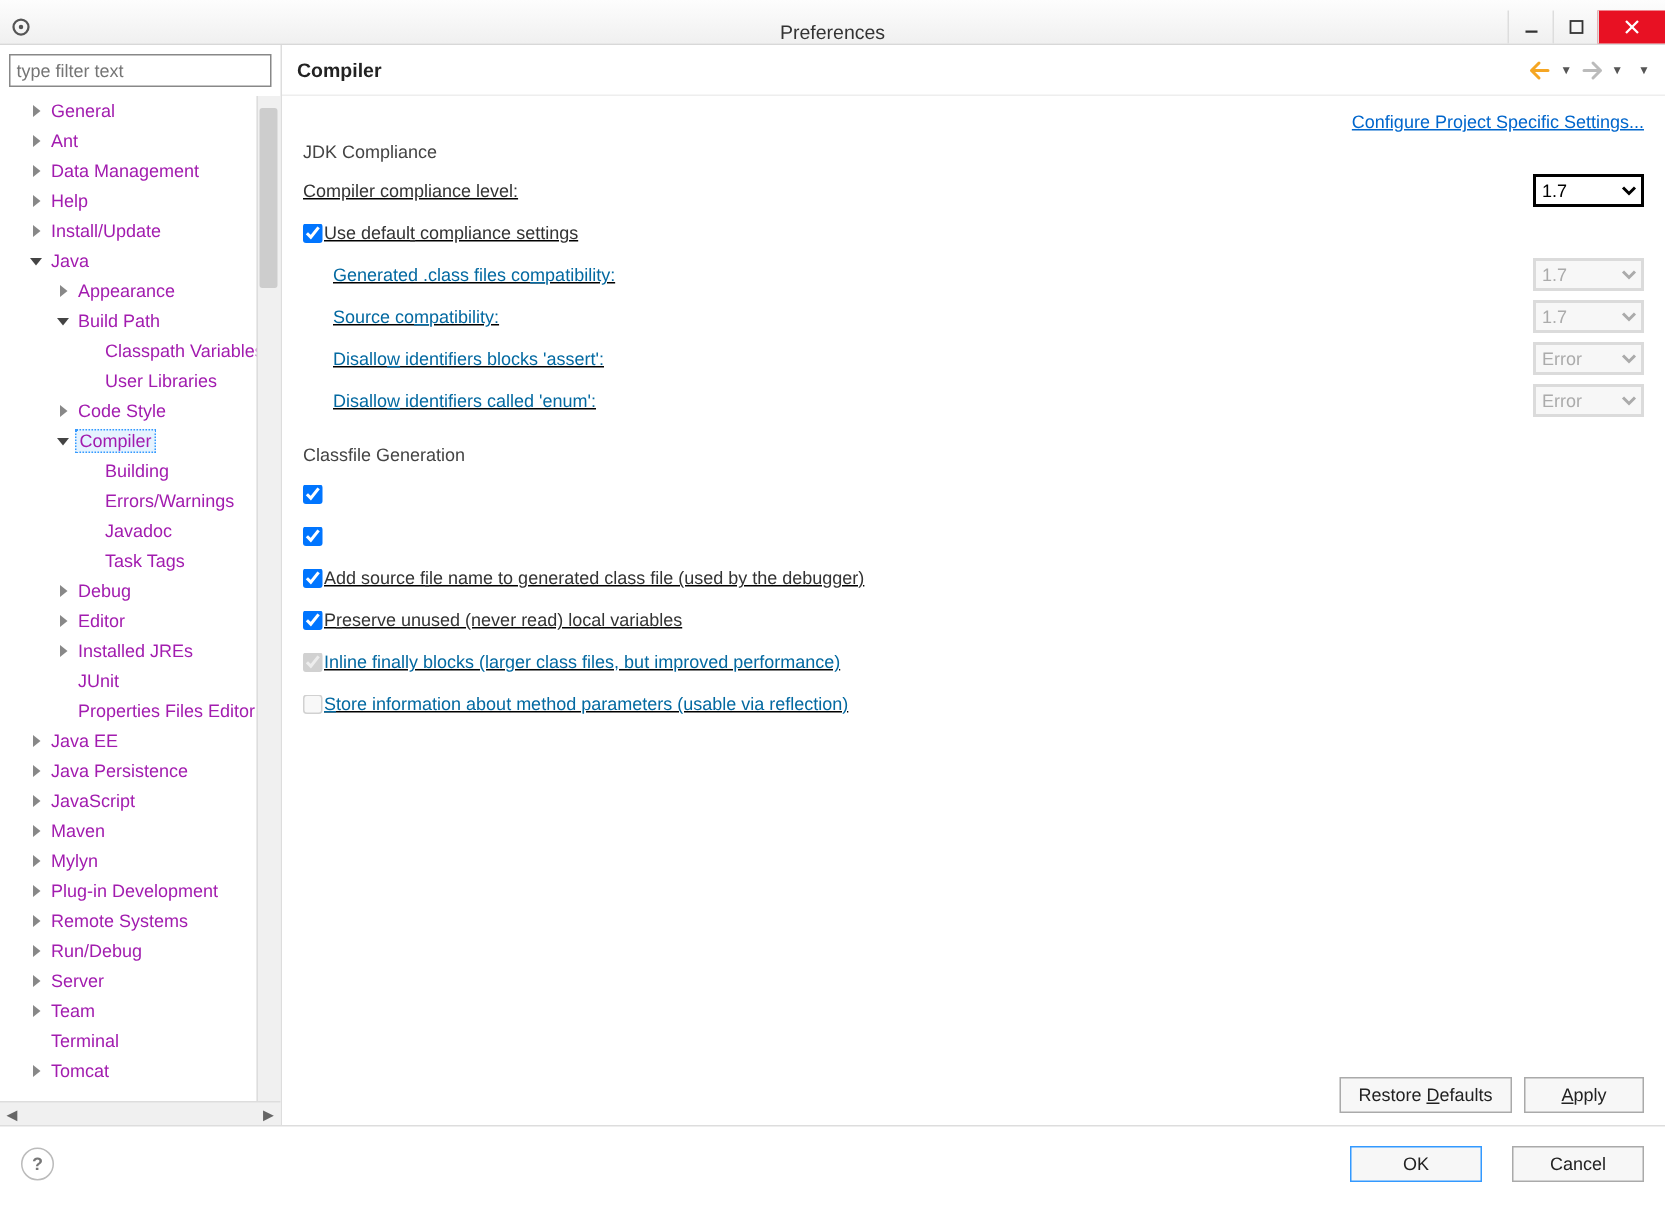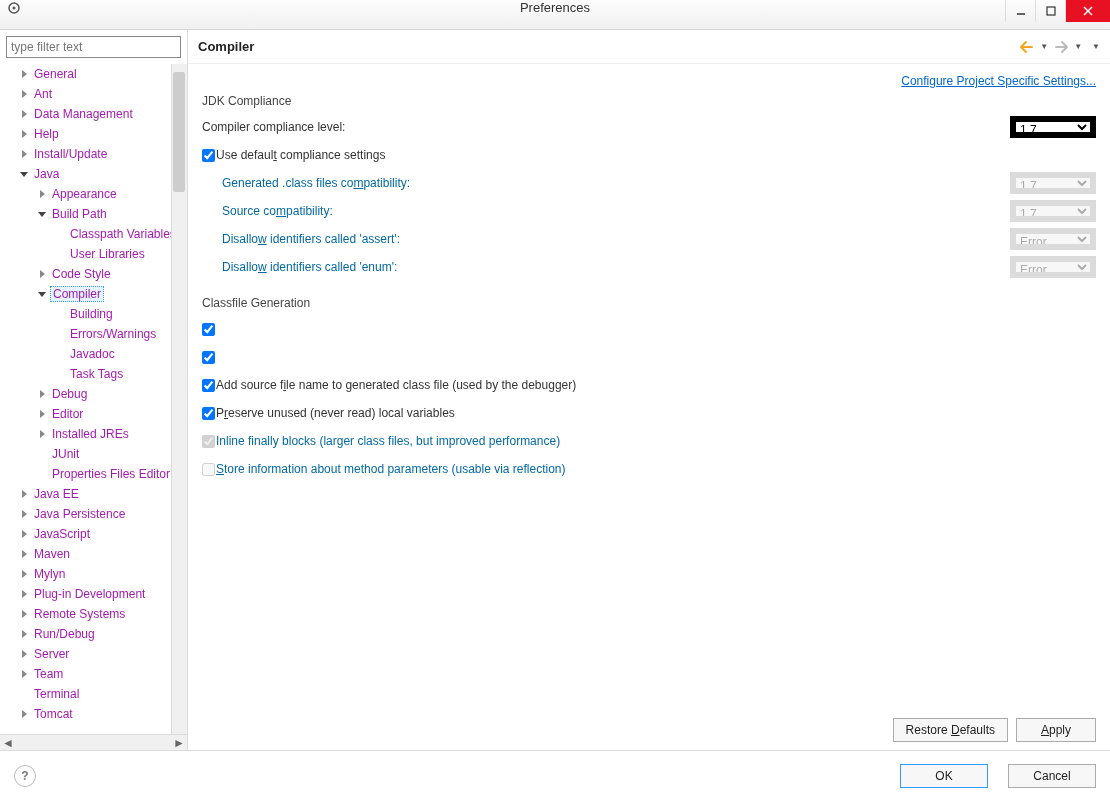--- a/index.html
+++ b/index.html
@@ -1,18 +1,18 @@
 <!DOCTYPE html>
 <html><head>
 <meta charset="utf-8">
 <style>
 * { box-sizing: border-box; margin: 0; padding: 0; font-family: "Segoe UI", Tahoma, sans-serif; font-size: 12px; }
 body { background: #fff; overflow: hidden; width: 1110px; height: 804px; }
 
-.titlebar { height: 30px; background: linear-gradient(#fdfdfd,#f0f0f0); border-bottom: 1px solid #d8d8d8; display: flex; align-items: flex-start; position: relative; }
+.titlebar { height: 30px; background: linear-gradient(#fdfdfd,#f0f0f0); border-bottom: 1px solid #d8d8d8; display: flex; align-items: flex-end; position: relative; }
 .titlebar .gear { margin-left: 6px; color: #555; }
 .titlebar .title { position: absolute; left: 50%; transform: translateX(-50%); font-size: 13px; color: #333; }
 .titlebar .winbtns { margin-left: auto; display: flex; }
 .winbtn { width: 30px; height: 22px; display: flex; align-items: center; justify-content: center; color: #555; border-left: 1px solid #ddd; }
 .winbtn.close { background: #e81123; color: #fff; width: 45px; }
 .winbtn.max { }
 .winbtn.min { }
 
 .main { display: flex; height: 720px; }
 .sidebar { width: 188px; border-right: 1px solid #ddd; display: flex; flex-direction: column; }
@@ -41,26 +41,26 @@
 .content-header .heading { font-weight: bold; font-size: 13px; color: #222; }
 .content-header .navbtns { margin-left:auto; display:flex; gap:4px; align-items:center; }
 .navbtn { width:18px; height:18px; display:flex; align-items:center; justify-content:center; }
 .tri-down { font-size:8px; color:#555; }
 
 .content-body { flex:1; padding: 10px 14px 0 14px; position:relative; overflow:hidden; }
 .config-link { text-align:right; margin-bottom: 6px; }
 .config-link a { color: #0066cc; text-decoration: underline; font-size:12px; }
 
 .section-title { color: #444; margin: 6px 0 8px 0; }
-.row { display:flex; align-items:center; margin: 6px 0; min-height: 22px; }
+.row { display:flex; align-items:center; margin: 6px 0; min-height: 22px; text-decoration: underline; }
 .row label { color: #333; }
 .row.disabled label { color: #0369a1; }
 .indent { margin-left: 20px; }
 .sel { margin-left:auto; }
-.sel select { width: 86px; height: 22px; border:6px solid #000000; background:#fff; font-size:12px; }
+.sel select { width: 74px; height: 22px; border:2px solid #000000; background:#fff; font-size:12px; }
 .sel.disabled select { color:#888; background:#f4f4f4; border-color:#ccc; }
 .chk { display:flex; align-items:center; gap:1px; }
 input[type=checkbox] { width:13px; height:13px; }
 .cb-disabled { accent-color:#bbb; }
 .underline { text-decoration: underline; }
 
 .restore-row { position:absolute; right:14px; bottom:0; display:flex; gap:8px; padding-bottom:8px; }
 button.std { min-width: 80px; height: 24px; background:#f7f7f7; border:1px solid #aaa; padding: 2px 12px; font-size:12px; color:#222; }
 
 .footer { height:50px; border-top:1px solid #ddd; display:flex; align-items:center; padding: 0 14px; }
@@ -292,21 +292,21 @@
         <label><span>Generated .class files co</span><span class="underline">m</span><span>patibility:</span></label>
         <div class="sel disabled"><select disabled=""><option>1.7</option></select></div>
       </div>
 
       <div class="row disabled indent">
         <label><span>Source co</span><span class="underline">m</span><span>patibility:</span></label>
         <div class="sel disabled"><select disabled=""><option>1.7</option></select></div>
       </div>
 
       <div class="row disabled indent">
-        <label><span>Disallo</span><span class="underline">w</span><span> identifiers called 'assert':</span></label>
+        <label><span>Disallo</span><span class="underline">w</span><span> identifiers blocks 'assert':</span></label>
         <div class="sel disabled"><select disabled=""><option>Error</option></select></div>
       </div>
 
       <div class="row disabled indent">
         <label><span>Disallo</span><span class="underline">w</span><span> identifiers called 'enum':</span></label>
         <div class="sel disabled"><select disabled=""><option>Error</option></select></div>
       </div>
 
       <div class="section-title" style="margin-top:18px">Classfile Generation</div>
 

